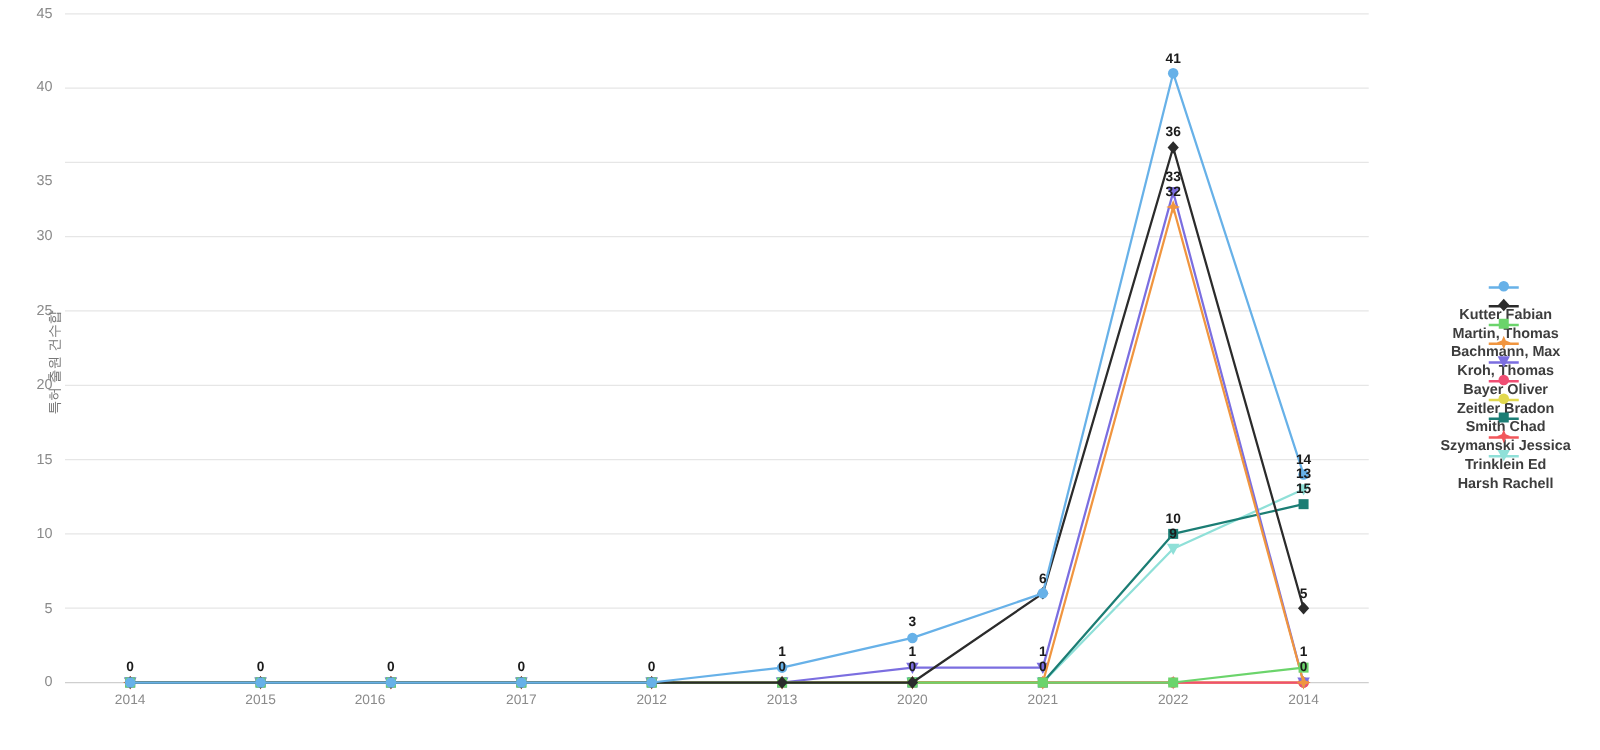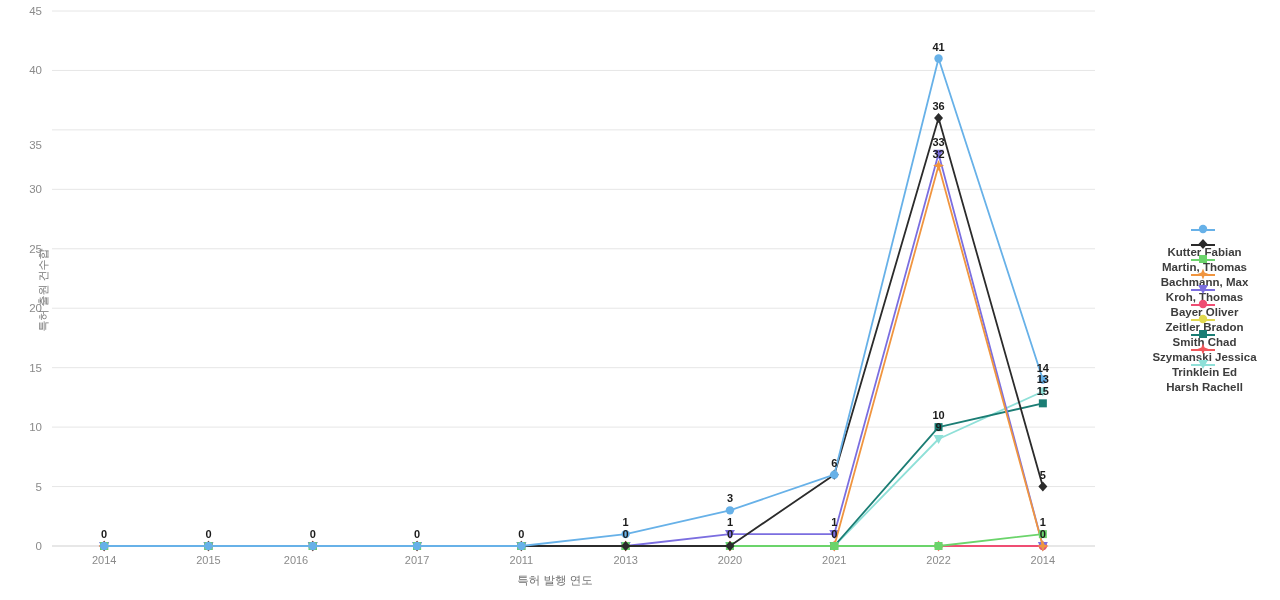--- a/index.html
+++ b/index.html
@@ -275,21 +275,21 @@
         <div class="ytick" style="left: 8px; top: 189.333px;">30</div>
         <div class="ytick" style="left: 8px; top: 145px;">35</div>
         <div class="ytick" style="left: 8px; top: 70.4444px;">40</div>
         <div class="ytick" style="left: 8px; top: 11px;">45</div>
       </div>
     <div id="xticks">
         <div class="xtick" style="left: 104.15px;">2014</div>
         <div class="xtick" style="left: 208.45px;">2015</div>
         <div class="xtick" style="left: 296px;">2016</div>
         <div class="xtick" style="left: 417.05px;">2017</div>
-        <div class="xtick" style="left: 521.35px;">2011</div>
+        <div class="xtick" style="left: 521.35px;">2012</div>
         <div class="xtick" style="left: 625.65px;">2013</div>
         <div class="xtick" style="left: 729.95px;">2020</div>
         <div class="xtick" style="left: 834.25px;">2021</div>
         <div class="xtick" style="left: 938.55px;">2022</div>
         <div class="xtick" style="left: 1042.85px;">2014</div>
       </div>
     <div id="dlabels">
         <div class="dlabel" style="left: 104.15px; top: 540px;">0</div>
         <div class="dlabel" style="left: 208.45px; top: 540px;">0</div>
         <div class="dlabel" style="left: 312.75px; top: 540px;">0</div>
@@ -310,21 +310,20 @@
         <div class="dlabel" style="left: 938.55px; top: 421.111px;">10</div>
         <div class="dlabel" style="left: 938.55px; top: 433px;">9</div>
         <div class="dlabel" style="left: 1042.85px; top: 373.556px;">14</div>
         <div class="dlabel" style="left: 1042.85px; top: 385.444px;">13</div>
         <div class="dlabel" style="left: 1042.85px; top: 397.333px;">15</div>
         <div class="dlabel" style="left: 1042.85px; top: 480.556px;">5</div>
         <div class="dlabel" style="left: 1042.85px; top: 528.111px;">1</div>
         <div class="dlabel" style="left: 1042.85px; top: 540px;">0</div>
       </div>
     <div class="ylabel">특허 출원 건수합</div>
-    <div class="xlabel">특허 발행 연도</div>
   </div>
 
   <div id="legend">
       <div class="legend-row">
         <div class="legend-mark">
           <div class="lline" style="background: rgb(103, 177, 232);"></div>
           <svg width="14" height="14" class="lsym">
             <circle cx="7" cy="7" r="4.2" fill="#67b1e8"></circle>
           </svg>
         </div>

